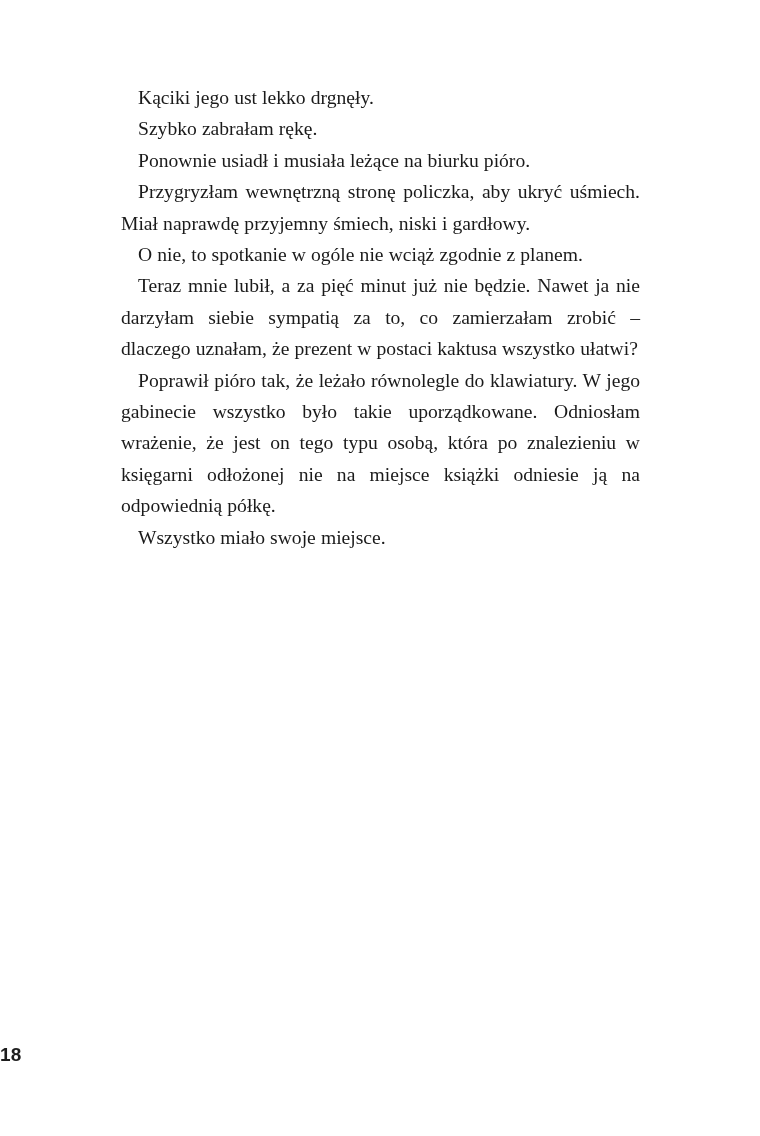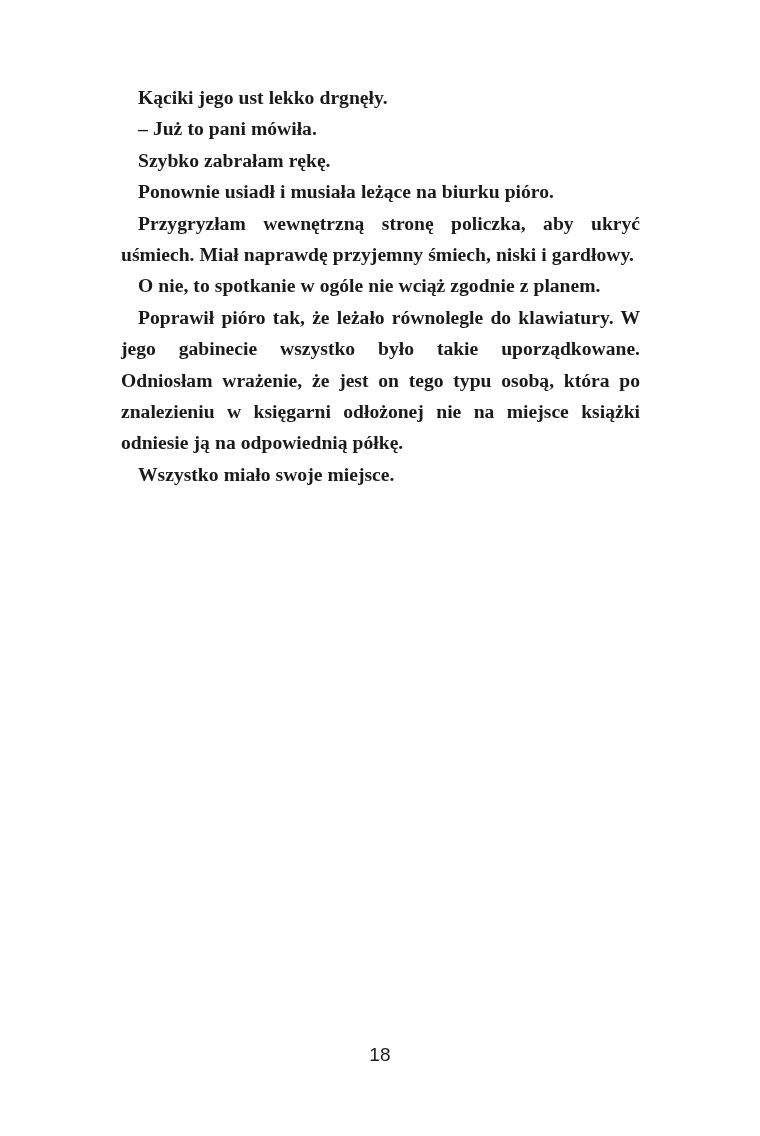--- a/index.html
+++ b/index.html
@@ -29,47 +29,45 @@
     font-family: "Liberation Serif", "DejaVu Serif", serif;
     font-size: 19.6px;
     line-height: 31.4px;
     color: #1a1a1a;
     text-align: justify;
     text-justify: inter-word;
     text-indent: 17px;
     -webkit-hyphens: none;
     hyphens: none;
     word-spacing: 0.2px;
-    font-weight: bold;
   }
 
   .page-number {
     position: absolute;
     left: 0;
     right: 0;
     top: 1044px;
-    text-align: center;
     font-family: "Liberation Sans", "DejaVu Sans", sans-serif;
     font-size: 19px;
-    font-weight: normal;
+    font-weight: bold;
     color: #1d1d1d;
     letter-spacing: 0.3px;
   }
 </style>
 </head>
 <body>
 
 <div class="page">
 
   <div class="text-block">
     <p class="para">Kąciki jego ust lekko drgnęły.</p>
-    <p class="para">– Już to pani mówiła.</p>
     <p class="para">Szybko zabrałam rękę.</p>
     <p class="para">Ponownie usiadł i musiała leżące na biurku pióro.</p>
     <p class="para">Przygryzłam wewnętrzną stronę policzka, aby ukryć uśmiech. Miał naprawdę przyjemny śmiech, niski i gardłowy.</p>
     <p class="para">O nie, to spotkanie w ogóle nie wciąż zgodnie z planem.</p>
+    <p class="para">Teraz mnie lubił, a za pięć minut już nie będzie. Nawet ja nie darzyłam siebie sympatią za to, co zamierzałam zrobić – dlaczego uznałam, że prezent w postaci kaktusa wszystko ułatwi?</p>
     <p class="para">Poprawił pióro tak, że leżało równolegle do klawiatury. W jego gabinecie wszystko było takie uporządkowane. Odniosłam wrażenie, że jest on tego typu osobą, która po znalezieniu w księgarni odłożonej nie na miejsce książki odniesie ją na odpowiednią półkę.</p>
     <p class="para">Wszystko miało swoje miejsce.</p>
   </div>
 
   <div class="page-number">18</div>
 
 </div>
 
 </body></html>

